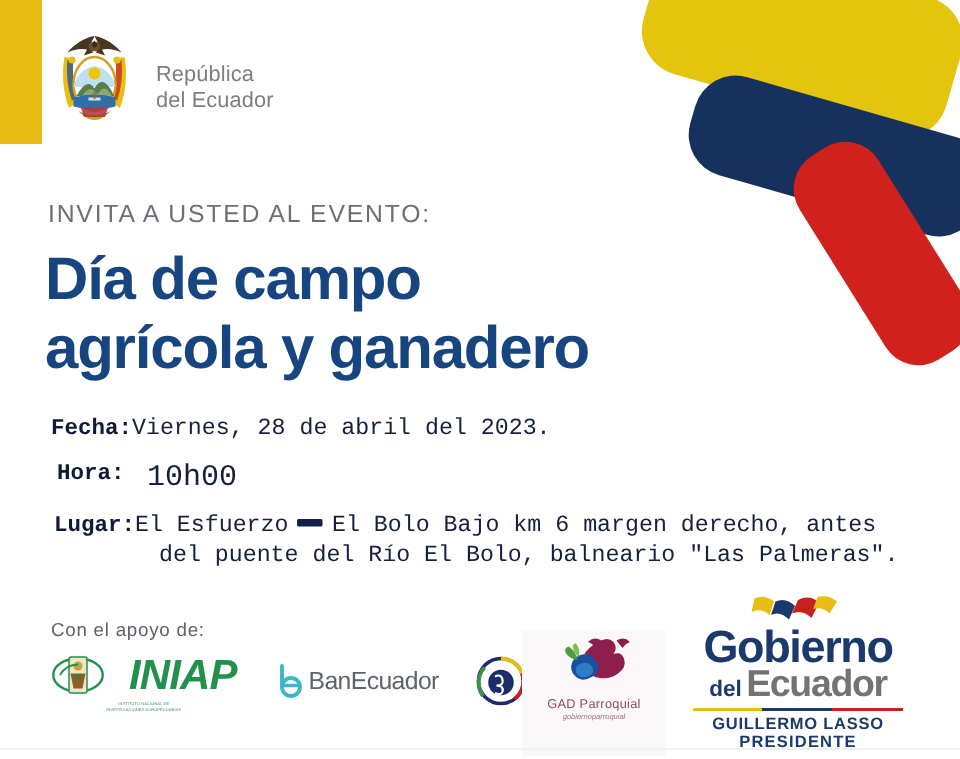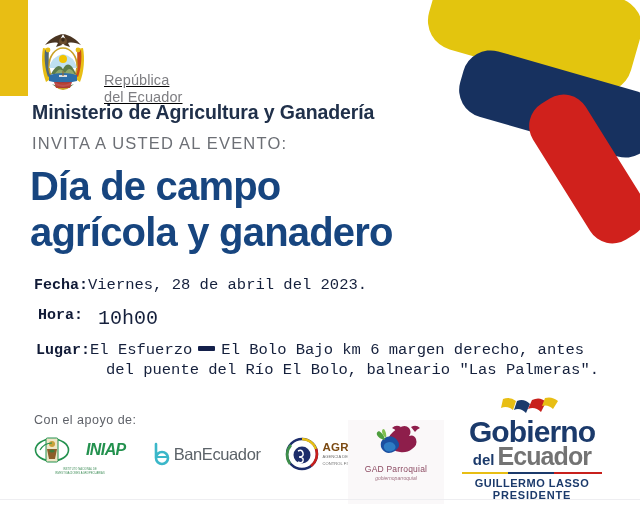--- a/index.html
+++ b/index.html
@@ -57,25 +57,24 @@
   .accent-bar {
     position: absolute;
     left: 0; top: 0;
     width: 28px; height: 96px;
     background: #E8BE14;
   }
 
   
   .header {
     position: absolute;
-    left: 32px; top: 28px;
+    left: 32px; top: 18px;
     display: flex;
-    align-items: flex-end;
+    align-items: center;
     gap: 10px;
-    text-decoration: underline;
   }
   .coat-of-arms { width: 62px; height: 78px; display: block; }
 
   .republic {
     color: #7E7E82;
     font-size: 14.5px;
     line-height: 1.16;
     letter-spacing: 0.1px;
     padding-top: 4px;
   }
@@ -161,21 +160,21 @@
     left: 34px; top: 433px;
     display: flex;
     align-items: center;
     gap: 24px;
   }
 
   
   .iniap { display: flex; flex-direction: column; align-items: center; }
   .iniap-main { display: flex; align-items: center; }
   .iniap-word {
-    font-size: 16px; font-weight: bold; color: #23914E;
+    font-size: 28px; font-weight: bold; color: #23914E;
     letter-spacing: -0.6px; font-style: italic; padding-left: 16px;
   }
   .iniap-sub {
     font-size: 2.6px; color: #3B8B55; letter-spacing: 0.1px;
     margin-top: 1px; text-align: center; line-height: 1.5;
   }
 
   
   .banecuador { display: flex; align-items: center; gap: 2px; }
   .ban-word { font-size: 16.5px; color: #5C6369; letter-spacing: -0.4px; }
@@ -293,21 +292,20 @@
       <path d="M22 54 L40 54 L38 60 L24 60 Z" fill="#B03030" opacity="0.85"></path>
       <circle cx="16" cy="22" r="2.4" fill="#E8BE14"></circle>
       <circle cx="46" cy="22" r="2.4" fill="#E8BE14"></circle>
     </svg>
     <div class="republic">
       <div>República</div>
       <div>del Ecuador</div>
     </div>
   </div>
 
-  <div class="ministry">Ministerio de Agricultura y Ganadería</div>
   <div class="invite">INVITA A USTED AL EVENTO:</div>
 
   <div class="title">
     <span class="title-line">Día de campo</span>
     <span class="title-line">agrícola y ganadero</span>
   </div>
 
   <div class="details">
 
     <div class="detail-row">

